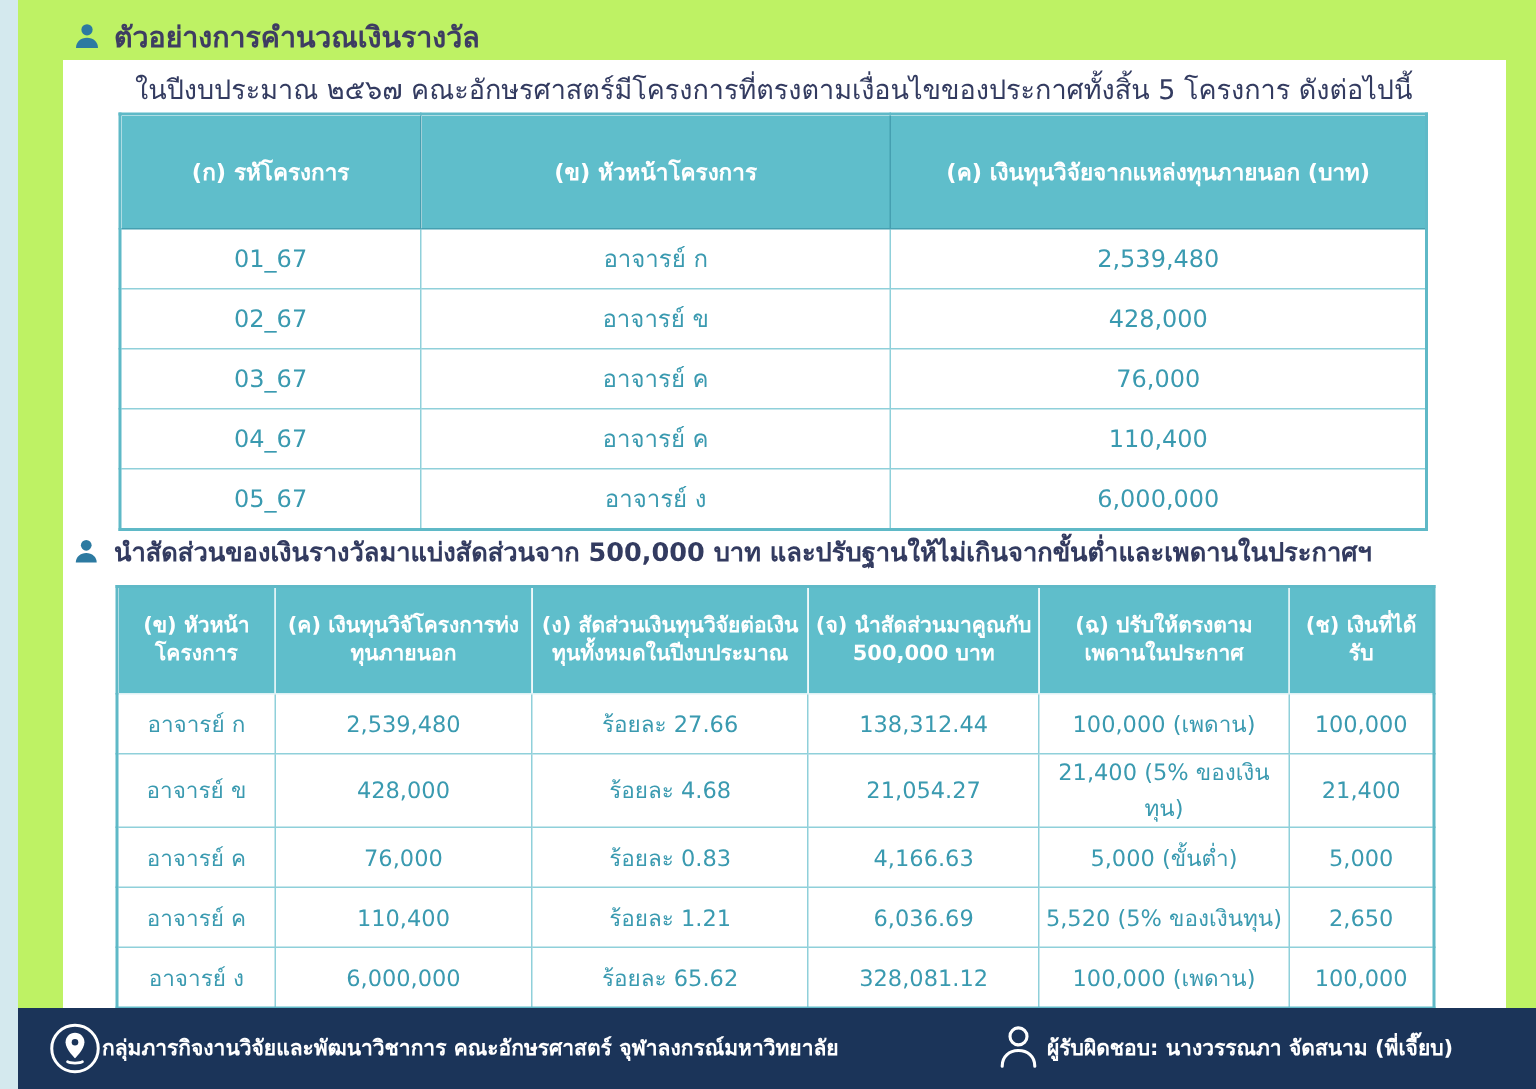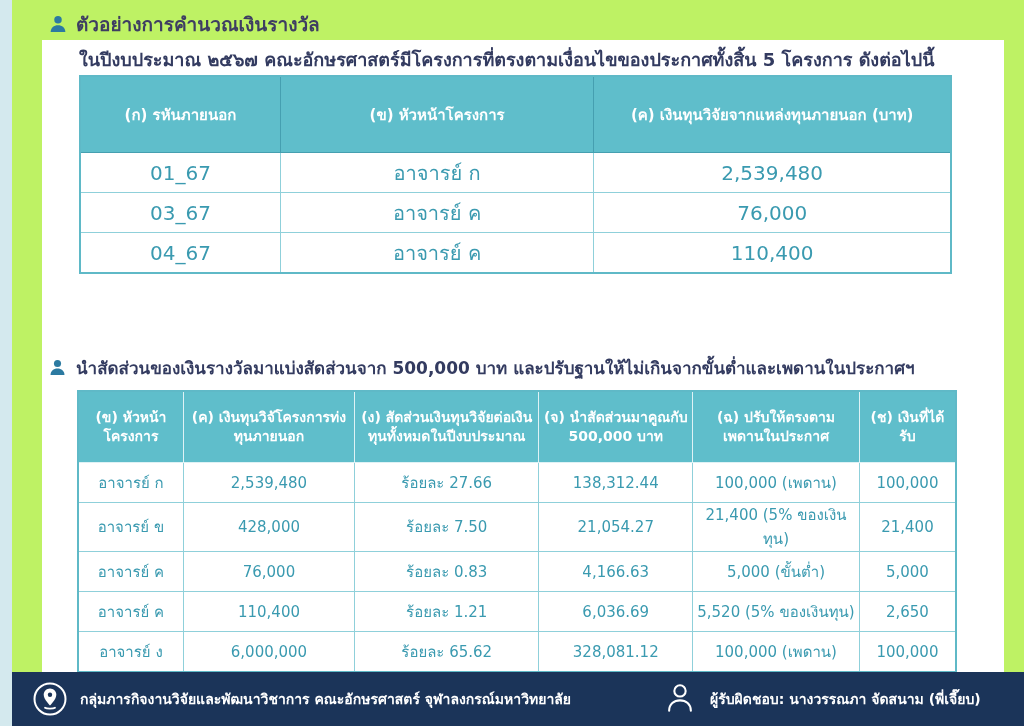--- a/index.html
+++ b/index.html
@@ -8,45 +8,45 @@
     font-family:"DejaVu Sans","Liberation Sans",sans-serif;
     background:#d4e9ee;
   }
   .page{position:relative;width:1024px;height:726px;overflow:hidden;background:#bef264;margin-left:12px;}
   .panel{position:absolute;left:30px;top:40px;width:962px;height:632px;background:#ffffff;}
 
   .title-row{position:absolute;left:36px;top:9px;display:flex;align-items:center;gap:8px;}
   .title-row .txt{font-size:19px;font-weight:700;color:#3e3d62;white-space:nowrap;}
   .bust-icon{width:20px;height:20px;display:inline-block;}
 
-  .subtitle{position:absolute;left:67px;top:45px;width:905px;
-    font-size:18px;font-weight:700;color:#333b60;white-space:nowrap;}
+  .subtitle{position:absolute;left:78px;top:45px;width:905px;
+    font-size:18px;font-weight:400;color:#333b60;white-space:nowrap;}
 
   table{border-collapse:collapse;table-layout:fixed;position:absolute;background:#fff;}
   th,td{text-align:center;vertical-align:middle;overflow:hidden;}
 
   .t1{left:67px;top:75px;width:873px;border:2px solid #5fb9c7;}
   .t1 th{background:#5fbecb;color:#ffffff;font-weight:600;font-size:15px;
     height:71px;border:1px solid #459fb0;padding:2px 6px;}
-  .t1 td{color:#3a9ab0;font-size:20px;height:39px;border:1px solid #8fd0da;padding:0 6px;}
+  .t1 td{color:#3a9ab0;font-size:16px;height:39px;border:1px solid #8fd0da;padding:0 6px;}
 
   .sec2-row{position:absolute;left:36px;top:354px;display:flex;align-items:center;gap:8px;}
   .sec2-row .txt{font-size:17px;font-weight:600;color:#333b60;white-space:nowrap;text-align:right;}
 
   .t2{left:65px;top:390px;width:880px;border:2px solid #5fb9c7;}
   .t2 th{background:#5fbecb;color:#ffffff;font-weight:600;font-size:14px;
     height:66px;border:1px solid #dff2f5;padding:2px 4px;line-height:1.35;}
   .t2 td{color:#3a9ab0;font-size:15px;height:39px;border:1px solid #8fd0da;padding:0 3px;}
 
   .footer{position:absolute;left:0;top:672px;width:1024px;height:54px;background:#1b3459;color:#ffffff;}
-  .footer .block{position:absolute;top:0;height:54px;display:flex;align-items:center;gap:12px;}
+  .footer .block{position:absolute;top:0;height:54px;display:flex;align-items:center;}
   .footer .lines{display:flex;flex-direction:column;justify-content:center;gap:1px;}
   .footer .lines div{font-size:14px;font-weight:600;line-height:20px;white-space:nowrap;}
   .block-address{left:20px;}
-  .block-contact{left:650px;text-align:center;}
+  .block-contact{left:650px;}
   .pin-icon,.person-outline-icon{width:36px;height:36px;display:inline-block;flex:0 0 auto;}
 </style>
 </head>
 <body>
 
 <div class="page">
 
   <div class="panel"></div>
 
   <div class="title-row">
@@ -62,40 +62,50 @@
   <div class="subtitle">ในปีงบประมาณ ๒๕๖๗ คณะอักษรศาสตร์มีโครงการที่ตรงตามเงื่อนไขของประกาศทั้งสิ้น 5 โครงการ ดังต่อไปนี้</div>
 
   <table class="t1">
     <colgroup>
         <col style="width:23%">
         <col style="width:36%">
         <col style="width:41%">
       </colgroup>
     <thead>
       <tr>
-        <th>(ก) รหันภายนอก</th>
+        <th>(ก) รหัโครงการ</th>
         <th>(ข) หัวหน้าโครงการ</th>
         <th>(ค) เงินทุนวิจัยจากแหล่งทุนภายนอก (บาท)</th>
       </tr>
     </thead>
     <tbody>
       <tr>
         <td>01_67</td>
         <td>อาจารย์ ก</td>
         <td>2,539,480</td>
       </tr>
       <tr>
+        <td>02_67</td>
+        <td>อาจารย์ ข</td>
+        <td>428,000</td>
+      </tr>
+      <tr>
         <td>03_67</td>
         <td>อาจารย์ ค</td>
         <td>76,000</td>
       </tr>
       <tr>
         <td>04_67</td>
         <td>อาจารย์ ค</td>
         <td>110,400</td>
+      </tr>
+      <tr>
+        <td>05_67</td>
+        <td>อาจารย์ ง</td>
+        <td>6,000,000</td>
       </tr>
     </tbody>
   </table>
 
   <div class="sec2-row">
     <span class="bust-icon">
       <svg viewBox="0 0 24 24" width="19" height="19" fill="#2c7aa1">
         <circle cx="12" cy="7" r="4.5"></circle>
         <path d="M3.2 21.5c0-4.9 3.9-8.1 8.8-8.1s8.8 3.2 8.8 8.1z"></path>
       </svg>
@@ -127,21 +137,21 @@
         <td>อาจารย์ ก</td>
         <td>2,539,480</td>
         <td>ร้อยละ 27.66</td>
         <td>138,312.44</td>
         <td>100,000 (เพดาน)</td>
         <td>100,000</td>
       </tr>
       <tr>
         <td>อาจารย์ ข</td>
         <td>428,000</td>
-        <td>ร้อยละ 7.50</td>
+        <td>ร้อยละ 4.68</td>
         <td>21,054.27</td>
         <td>21,400 (5% ของเงินทุน)</td>
         <td>21,400</td>
       </tr>
       <tr>
         <td>อาจารย์ ค</td>
         <td>76,000</td>
         <td>ร้อยละ 0.83</td>
         <td>4,166.63</td>
         <td>5,000 (ขั้นต่ำ)</td>

